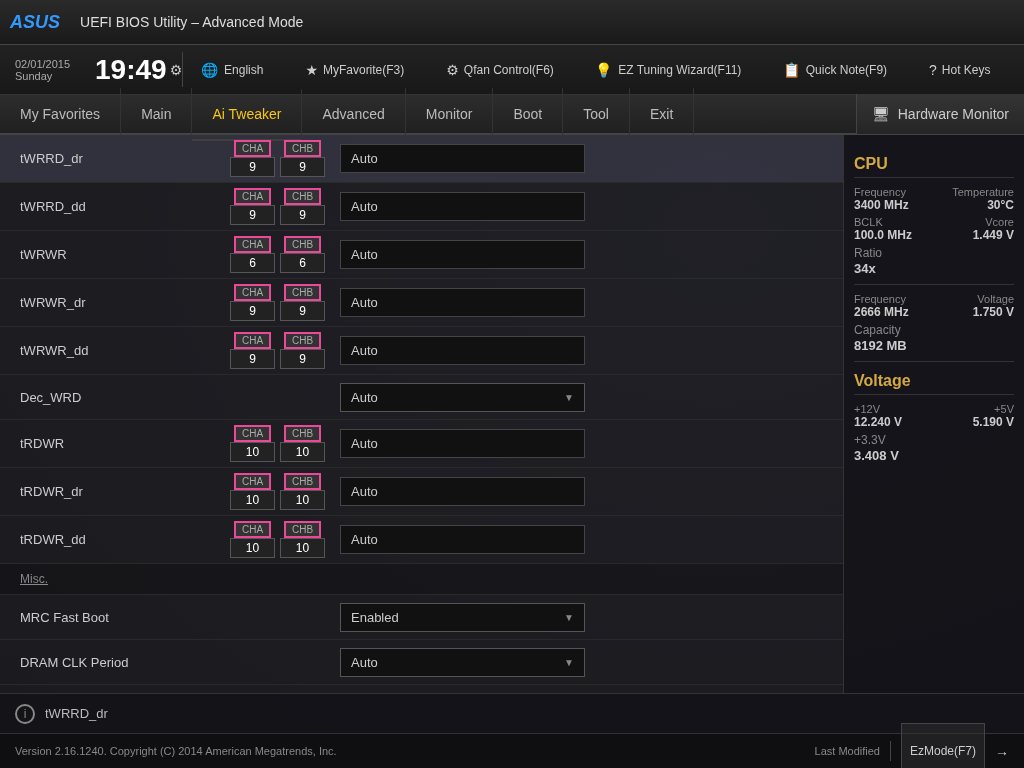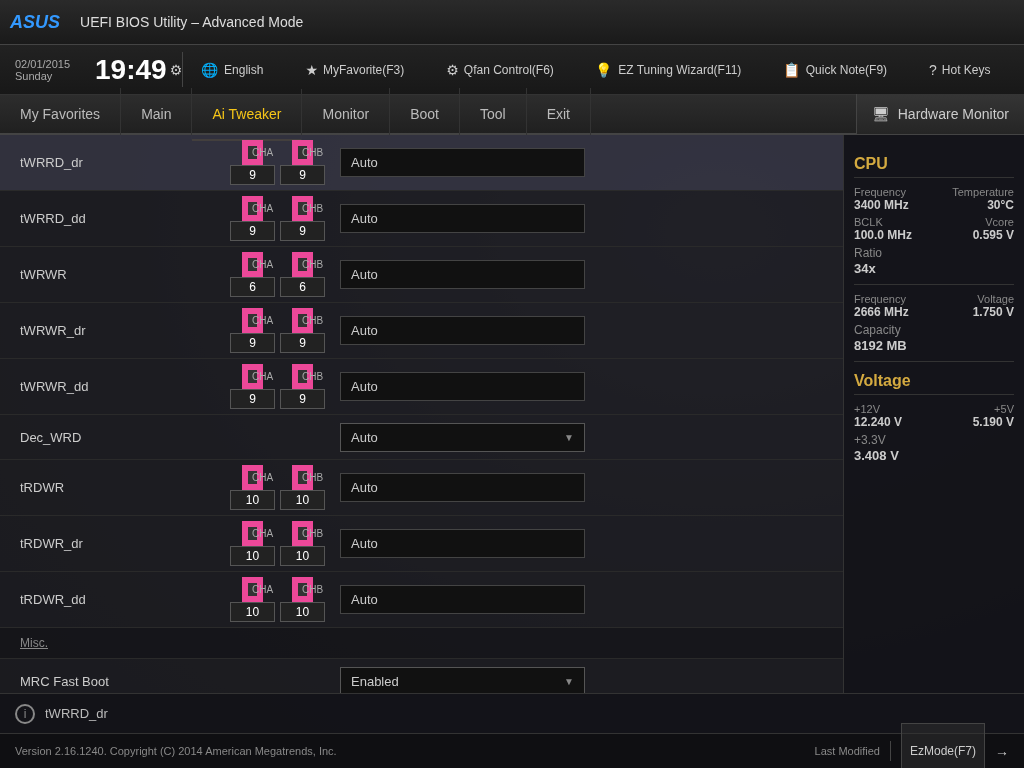--- a/index.html
+++ b/index.html
@@ -181,22 +181,22 @@
       display: flex;
       flex-direction: column;
       align-items: center;
     }
 
     .cha-label {
       font-size: 10px;
       color: #aaa;
       background: #333;
       padding: 1px 4px;
-      border: 6px solid #ec4899;
-      width: 21px;
+      border: 2px solid #ec4899;
+      width: 37px;
       text-align: center;
     }
 
     .cha-value {
       font-size: 12px;
       color: #fff;
       background: #222;
       border: 1px solid #555;
       width: 45px;
       text-align: center;
@@ -442,20 +442,21 @@
         <span class="toolbar-icon">?</span>
         <span>Hot Keys</span>
       </div>
     </div>
   </div>
 
   <div class="nav-bar">
     <div class="nav-item">My Favorites</div>
     <div class="nav-item">Main</div>
     <div class="nav-item active">Ai Tweaker</div>
+    <div class="nav-item">Advanced</div>
     <div class="nav-item">Monitor</div>
     <div class="nav-item">Boot</div>
     <div class="nav-item">Tool</div>
     <div class="nav-item">Exit</div>
     <div class="hardware-monitor-tab">
       <span>🖥</span>
       <span>Hardware Monitor</span>
     </div>
   </div>
 
@@ -649,21 +650,21 @@
           <div class="hw-val">30°C</div>
         </div>
       </div>
       <div class="hw-row">
         <div>
           <div class="hw-key">BCLK</div>
           <div class="hw-val">100.0 MHz</div>
         </div>
         <div style="text-align:right;">
           <div class="hw-key">Vcore</div>
-          <div class="hw-val">0.595 V</div>
+          <div class="hw-val">1.449 V</div>
         </div>
       </div>
       <div class="hw-label-single">Ratio</div>
       <div class="hw-single">34x</div>
 
       <div class="hw-divider"></div>
 
       <div class="hw-row">
         <div>
           <div class="hw-key">Frequency</div>

